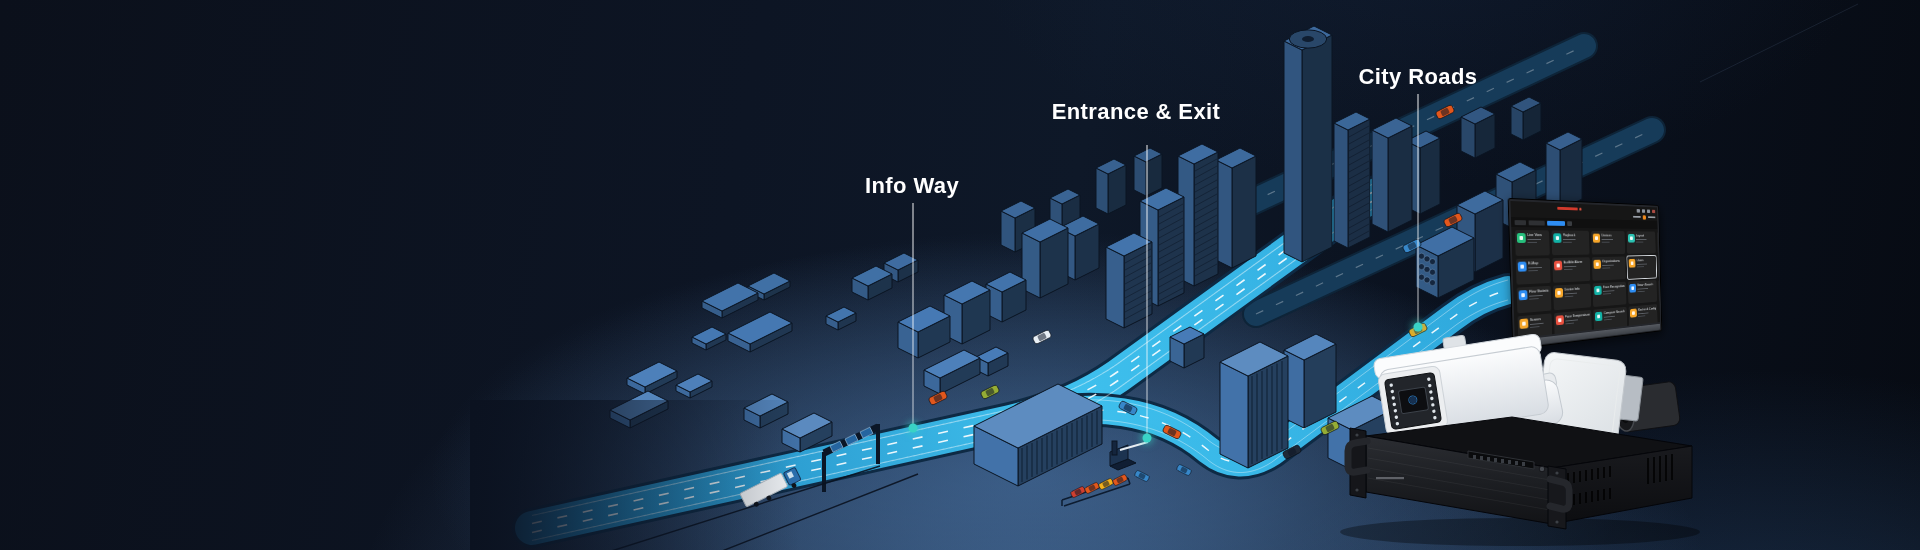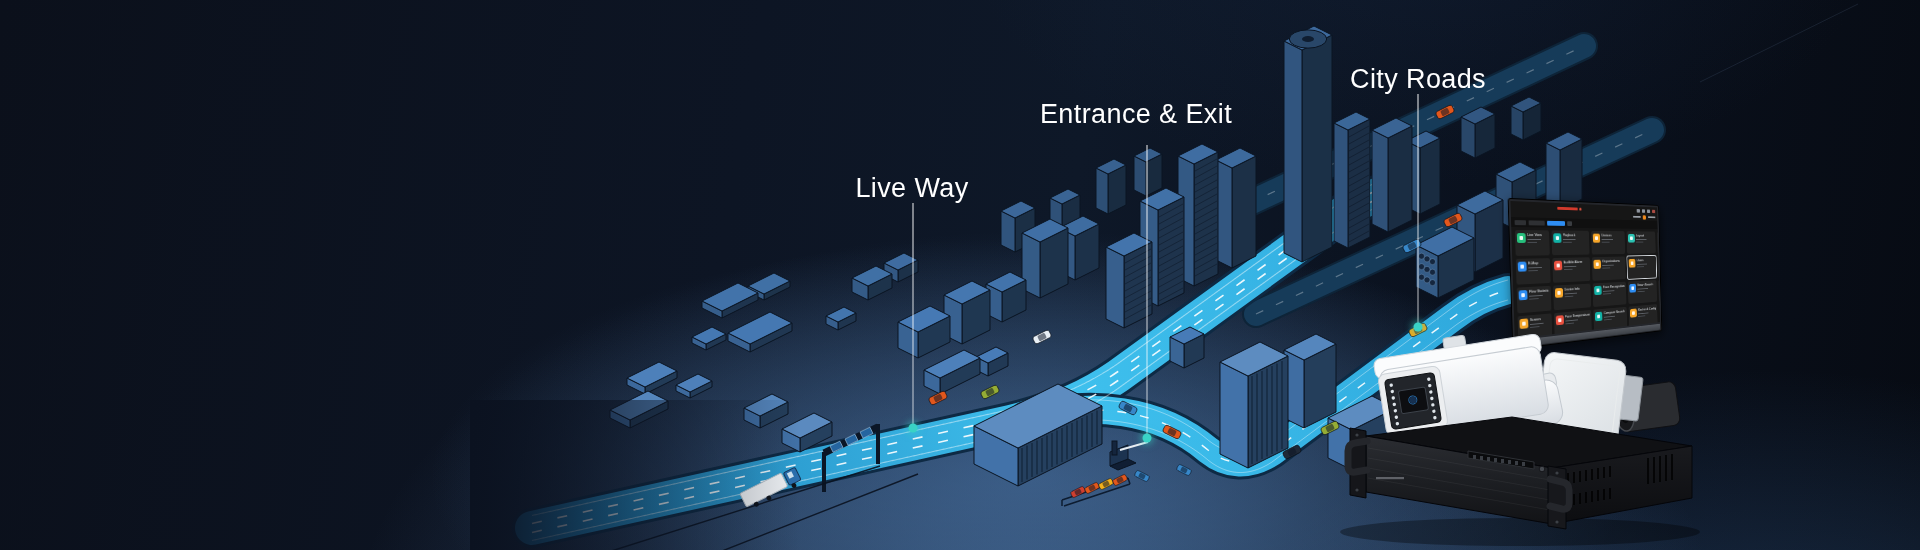--- a/index.html
+++ b/index.html
@@ -13,21 +13,21 @@
       linear-gradient(100deg,#0b101b 0%,#0d1524 38%,#0e1828 55%,#0a111e 75%,#070b13 100%);
   }
   svg{position:absolute;left:0;top:0;}
   #city{z-index:1;}
   #products{z-index:4;}
 
   
   .callout{position:absolute;z-index:2;}
   .callout .txt{
     position:absolute;transform:translateX(-50%);white-space:nowrap;
-    color:#fff;font-size:27px;letter-spacing:.4px;font-weight:400;
+    color:#fff;font-size:22px;letter-spacing:.4px;font-weight:700;
   }
   .callout .line{position:absolute;width:1px;transform:translateX(-50%);
     background:linear-gradient(to bottom,rgba(255,255,255,.95),rgba(255,255,255,.7));}
   .callout .dot{position:absolute;width:9px;height:9px;border-radius:50%;
     transform:translate(-50%,-50%);background:#39d3c6;
     box-shadow:0 0 7px 2px rgba(57,211,198,.55);}
   #co-highway  .txt{left:912px;top:173px;} #co-highway  .line{left:913px;top:203px;height:222px;} #co-highway  .dot{left:913px;top:428px;}
   #co-entrance .txt{left:1136px;top:99px;} #co-entrance .line{left:1147px;top:145px;height:291px;} #co-entrance .dot{left:1147px;top:438px;}
   #co-cityroads .txt{left:1418px;top:64px;} #co-cityroads .line{left:1418px;top:94px;height:231px;} #co-cityroads .dot{left:1418px;top:327px;}
 
@@ -521,21 +521,21 @@
         <rect x="9" y="-14" width="5" height="6" fill="#cfe4f2"></rect>
         <circle cx="-32" cy="0" r="2.4" fill="#10141a"></circle>
         <circle cx="-18" cy="0" r="2.4" fill="#10141a"></circle>
         <circle cx="10" cy="0" r="2.4" fill="#10141a"></circle>
       </g>
       <rect x="470" y="400" width="330" height="150" fill="url(#fadeL)"></rect>
       <path d="M330 640 L880 466 M470 650 L918 474" stroke="#0a1220" stroke-width="1.4" opacity="0.9"></path>
     </svg>
 
   <div class="callout" id="co-highway">
-    <div class="txt">Live Way</div>
+    <div class="txt">Info Way</div>
     <div class="line"></div>
     <div class="dot"></div>
   </div>
   <div class="callout" id="co-entrance">
     <div class="txt">Entrance &amp; Exit</div>
     <div class="line"></div>
     <div class="dot"></div>
   </div>
   <div class="callout" id="co-cityroads">
     <div class="txt">City Roads</div>

